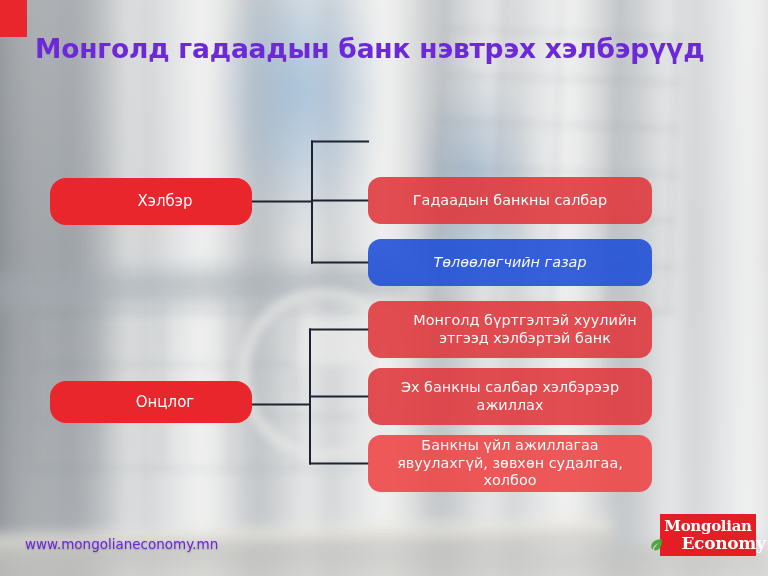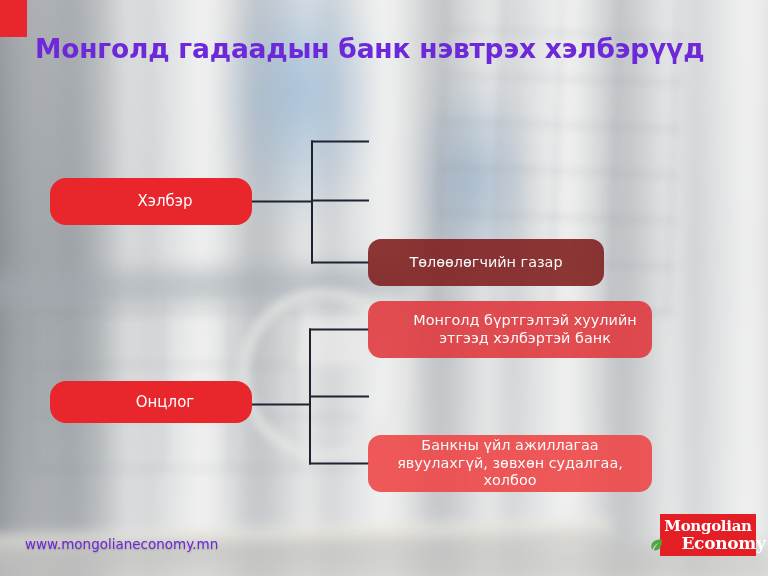--- a/index.html
+++ b/index.html
@@ -185,30 +185,36 @@
         <line x1="310" y1="329.5" x2="368" y2="329.5" stroke="#1d2330"></line>
         <line x1="310" y1="396.5" x2="368" y2="396.5" stroke="#1d2330"></line>
         <line x1="310" y1="463.5" x2="368" y2="463.5" stroke="#1d2330"></line>
       </g>
   </svg>
 
   <div class="node parent" style="left: 50px; top: 178px; width: 202px; height: 47px; background: rgb(232, 38, 44);">
     <span>Хэлбэр</span>
   </div>
 
-  <div class="node child" style="left: 368px; top: 239px; width: 236px; height: 47px; background: #7f1d1d; opacity: 0.88;">
+  <div class="node child" style="left: 368px; top: 177px; width: 284px; height: 47px; background: rgb(224, 55, 60); opacity: 0.88;">
+    <span>Гадаадын банкны салбар</span>
+  </div>
+  <div class="node child" style="left: 368px; top: 239px; width: 284px; height: 47px; background: #1d4ed8; opacity: 0.88; font-style: italic;">
     <span>Төлөөлөгчийн газар</span>
   </div>
 
   <div class="node parent" style="left: 50px; top: 381px; width: 202px; height: 42px; background: rgb(232, 38, 44);">
     <span>Онцлог</span>
   </div>
 
   <div class="node child" style="left: 368px; top: 301px; width: 284px; height: 57px; background: rgb(224, 55, 60); opacity: 0.88; padding-left: 42px;">
     <span>Монголд бүртгэлтэй хуулийн этгээд хэлбэртэй банк</span>
+  </div>
+  <div class="node child" style="left: 368px; top: 368px; width: 284px; height: 57px; background: rgb(224, 55, 60); opacity: 0.88;">
+    <span>Эх банкны салбар хэлбэрээр ажиллах</span>
   </div>
   <div class="node child" style="left: 368px; top: 435px; width: 284px; height: 57px; background: #ef4444; opacity: 0.88;">
     <span>Банкны үйл ажиллагаа явуулахгүй, зөвхөн судалгаа, холбоо</span>
   </div>
 
   <div style="position:absolute; left:25px; top:536px; font-size:13.5px; color:#6d28d9; text-shadow:0 1px 2px rgba(0,0,0,0.25);">www.mongolianeconomy.mn</div>
 
   <div style="position: absolute; left: 660px; top: 514px; width: 96px; height: 42px; display: flex; flex-direction: column; align-items: center; justify-content: center; font-family: &quot;DejaVu Serif&quot;, &quot;Liberation Serif&quot;, serif; color: rgb(255, 255, 255); line-height: 1; background: rgb(227, 30, 36);" id="logo-box">
     <div style="font-size:15px; font-weight:bold; letter-spacing:-0.3px;">Mongolian</div>
     <div style="display:flex; align-items:center; gap:18px; margin-top:1px;">

